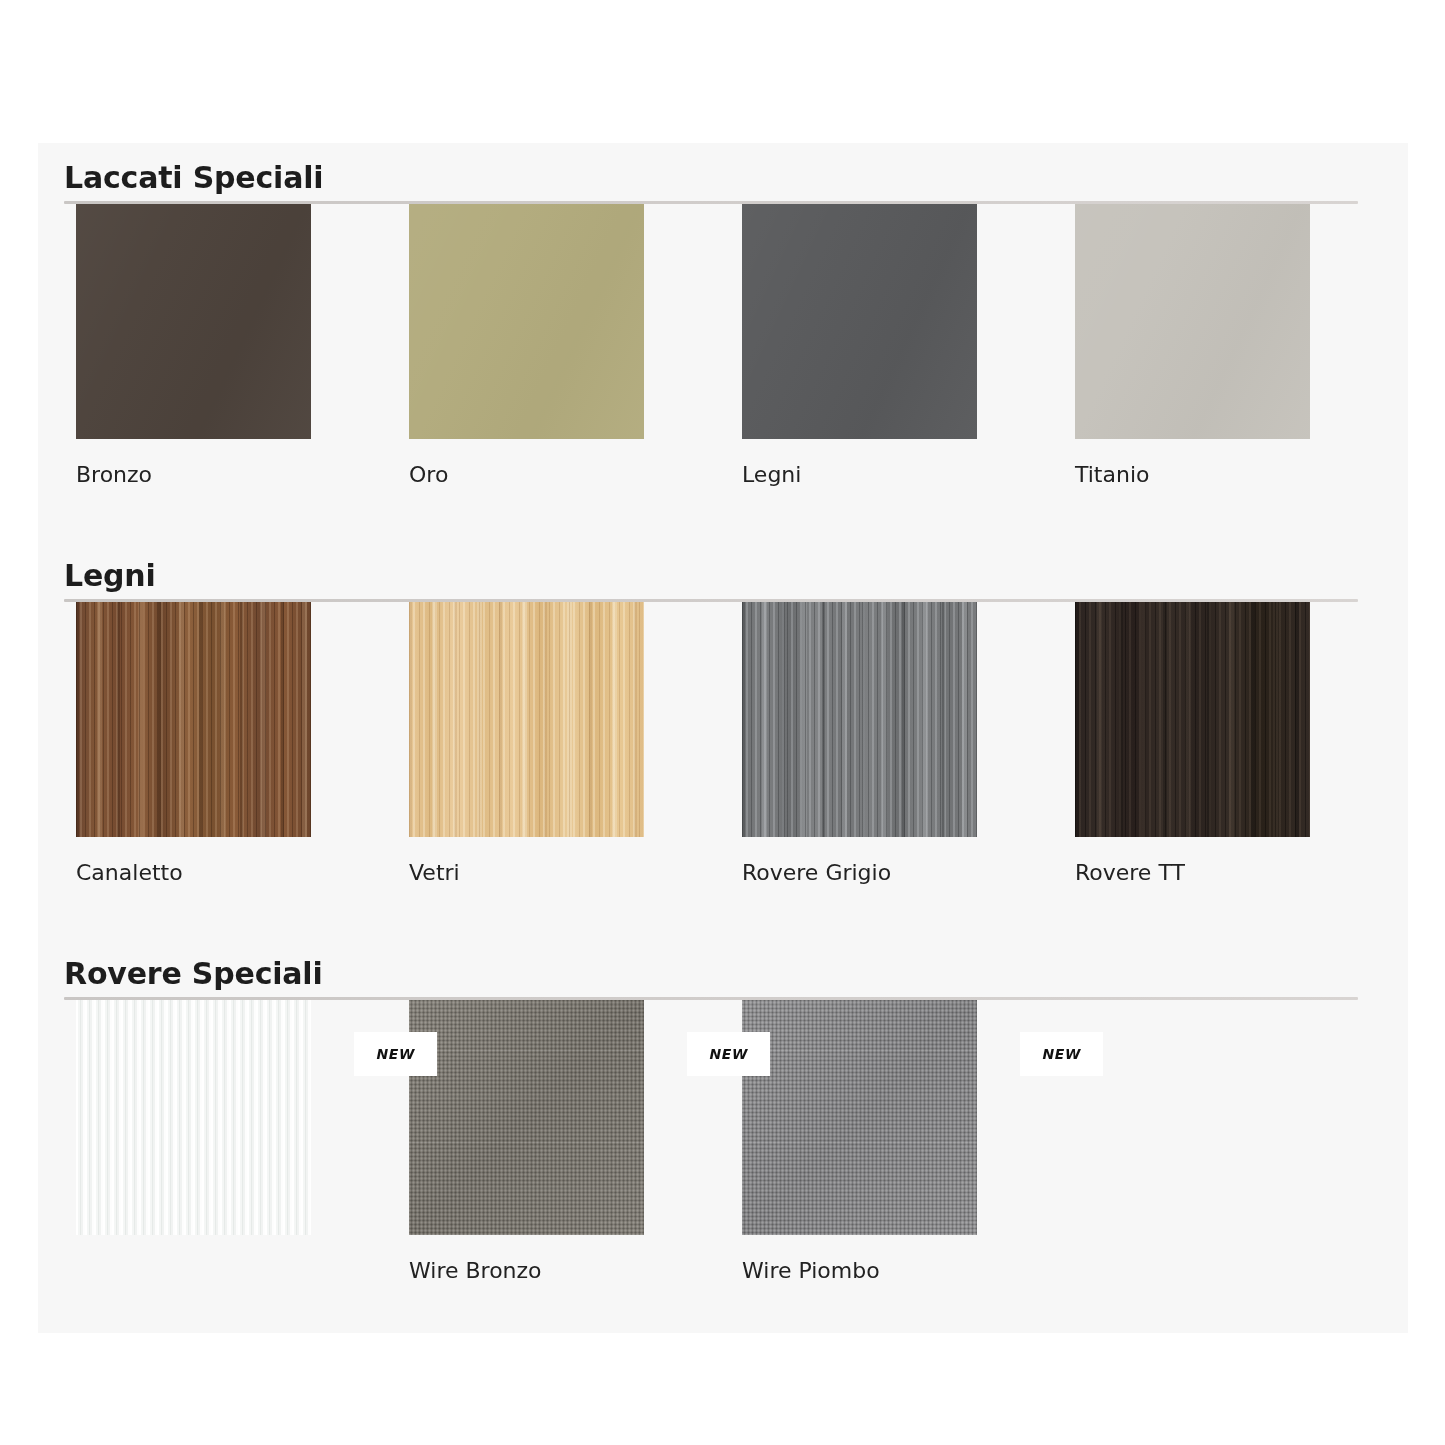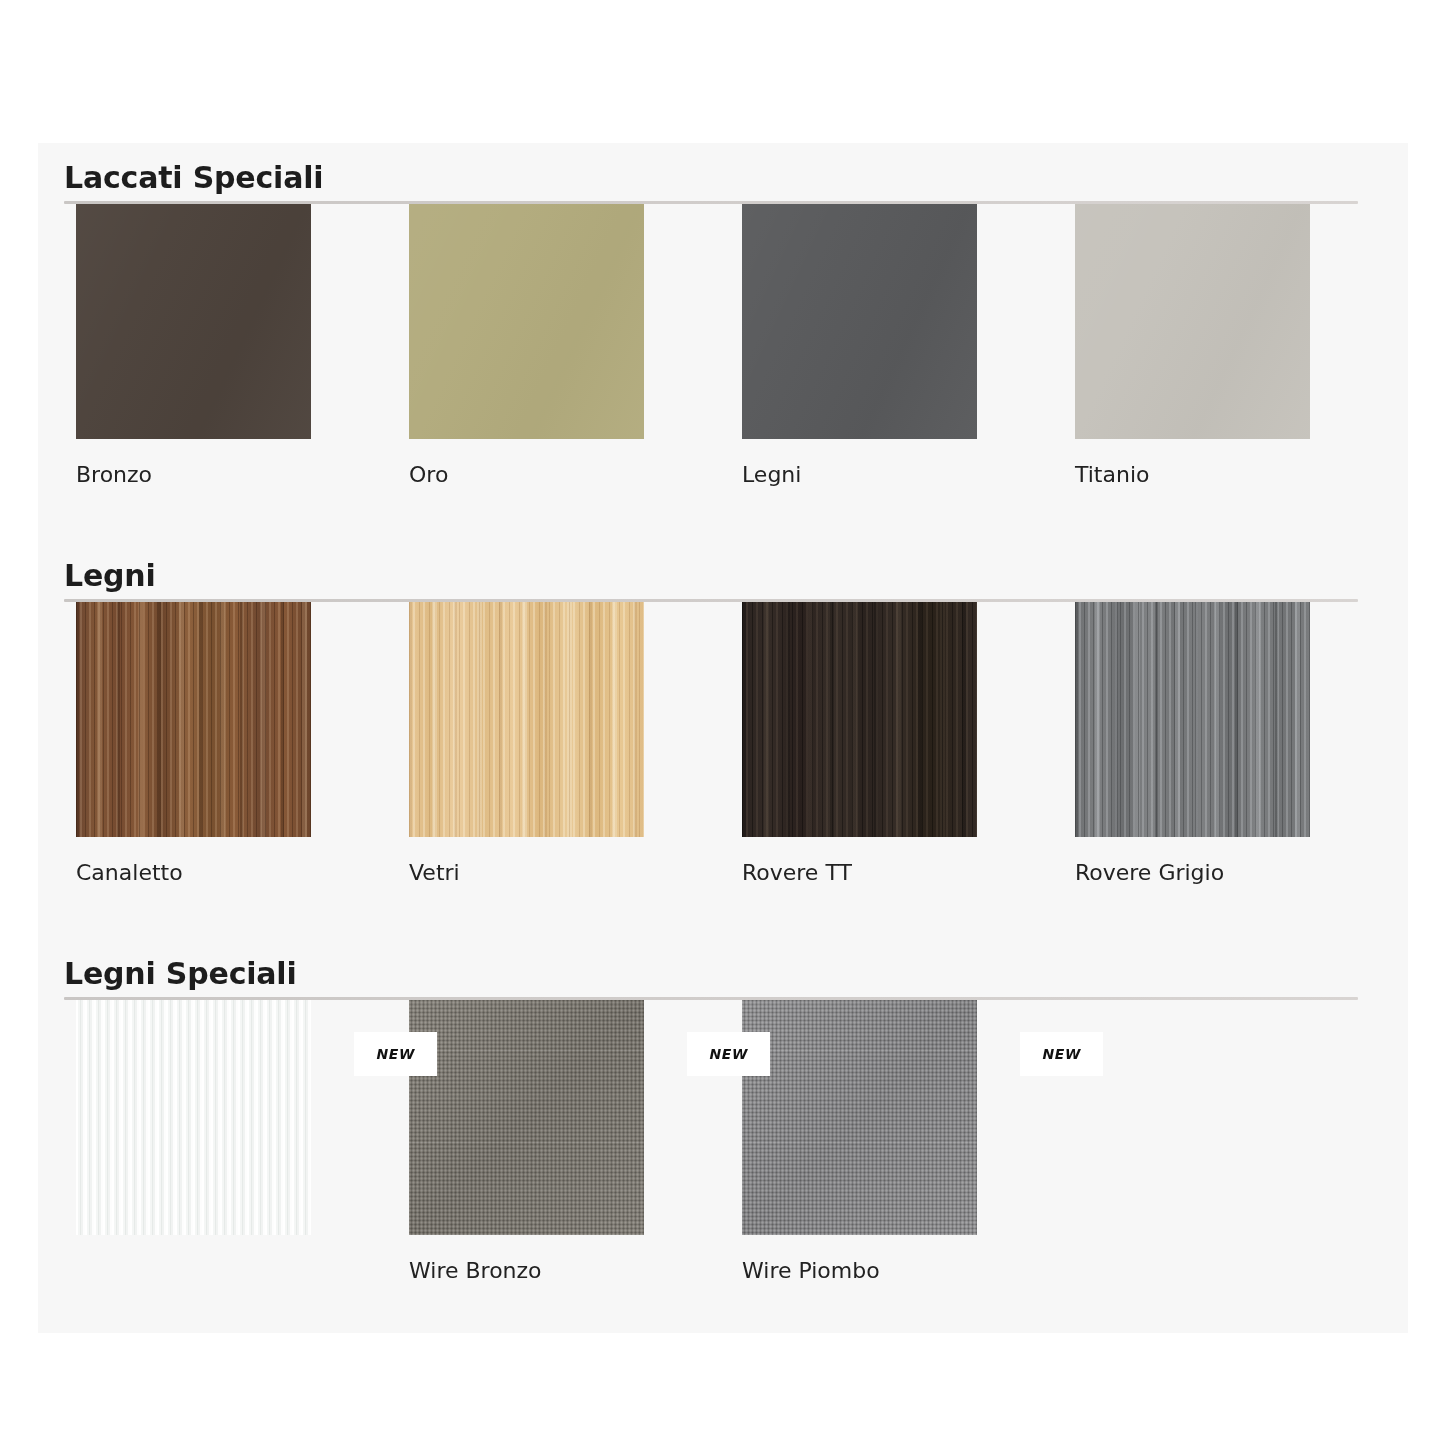--- a/index.html
+++ b/index.html
@@ -317,35 +317,35 @@
           <div class="swatch tex-canaletto"></div>
           <div class="swatch-label">Canaletto</div>
         </div>
 
         <div class="swatch-cell">
           <div class="swatch tex-rovere"></div>
           <div class="swatch-label">Vetri</div>
         </div>
 
         <div class="swatch-cell">
+          <div class="swatch tex-rovere-grigio"></div>
+          <div class="swatch-label">Rovere Grigio</div>
+        </div>
+
+        <div class="swatch-cell">
           <div class="swatch tex-rovere-tt"></div>
           <div class="swatch-label">Rovere TT</div>
         </div>
 
-        <div class="swatch-cell">
-          <div class="swatch tex-rovere-grigio"></div>
-          <div class="swatch-label">Rovere Grigio</div>
-        </div>
-
       </div>
     </div>
 
     <div class="section" style="top:814px;">
       <div class="section-header">
-        <div class="section-title">Legni Speciali</div>
+        <div class="section-title">Rovere Speciali</div>
         <div class="section-rule"></div>
       </div>
 
       <div class="swatch-row">
 
         <div class="swatch-cell">
           <div class="swatch tex-cannettato"></div>
           <div class="new-badge">NEW</div>
         </div>
 

